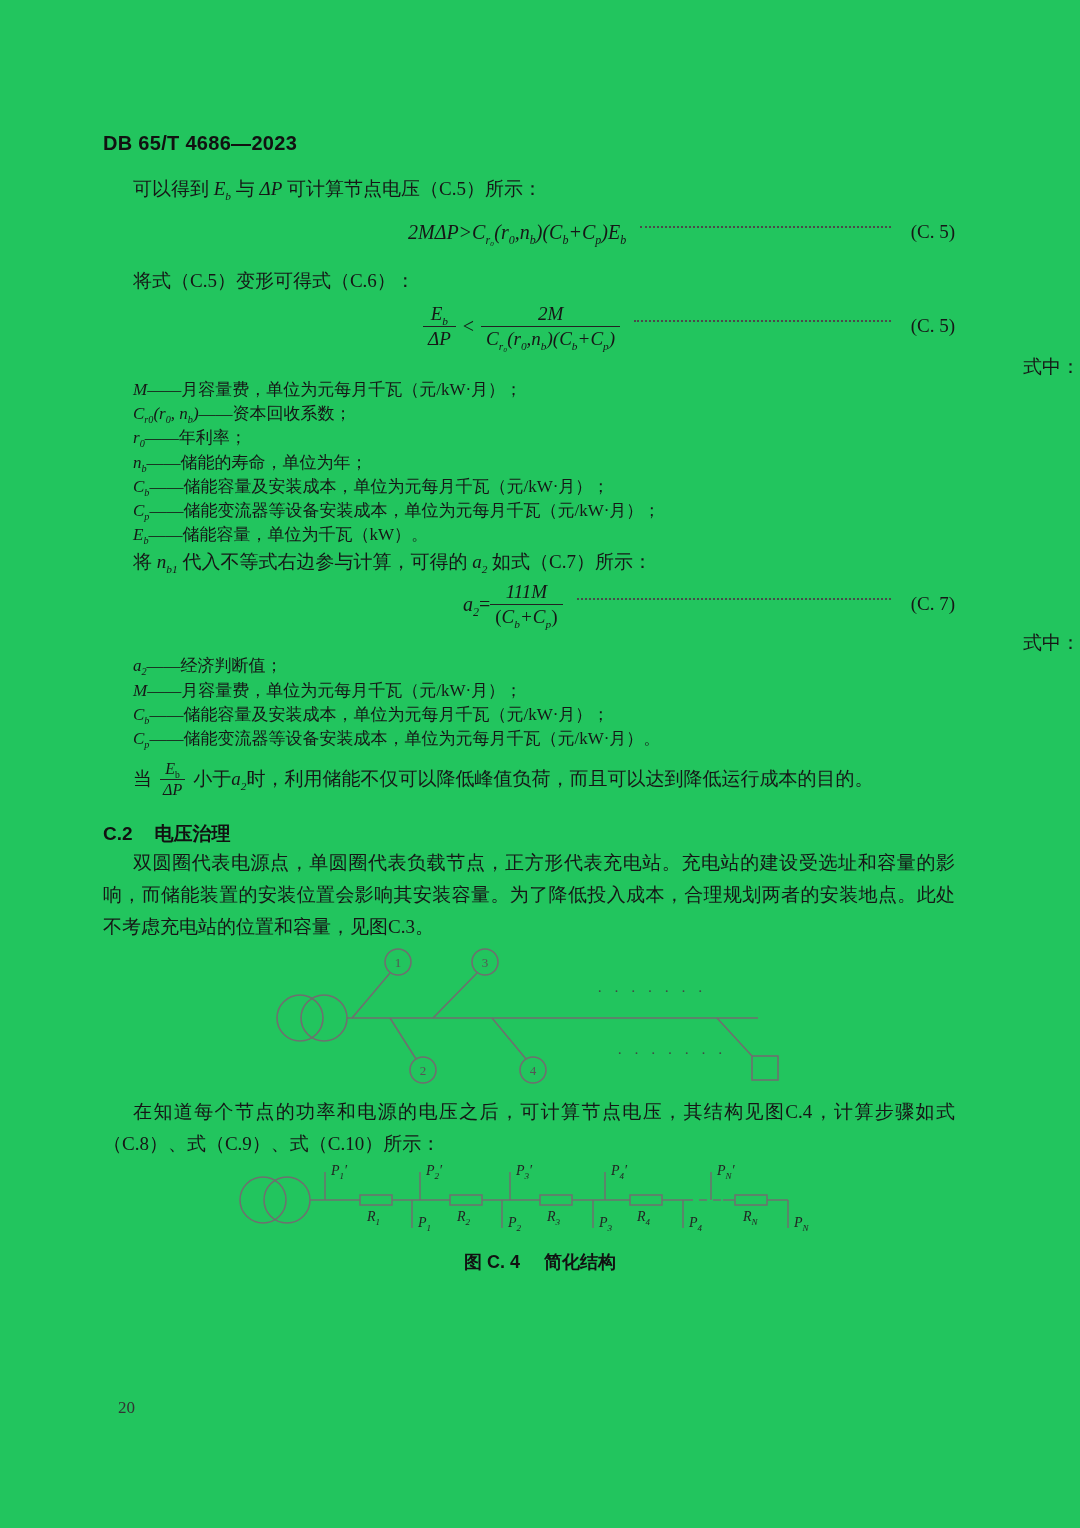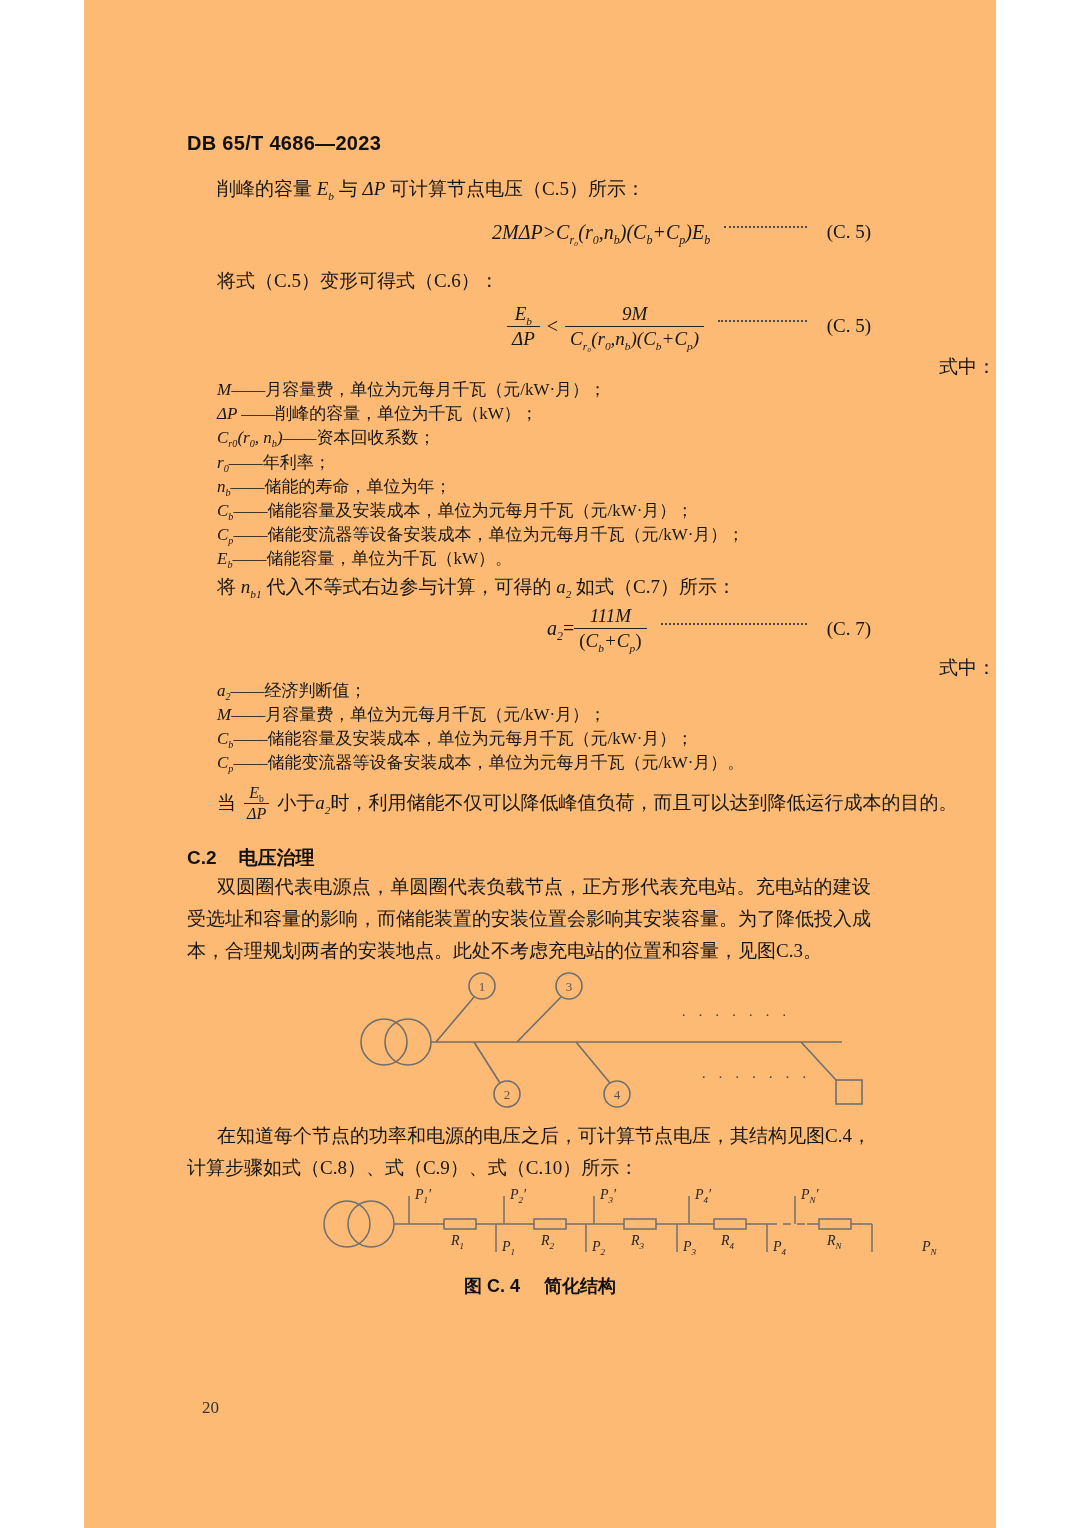--- a/index.html
+++ b/index.html
@@ -1,19 +1,19 @@
 <!DOCTYPE html>
 <html><head>
 <meta charset="utf-8">
 <style>
   * { box-sizing: border-box; }
   html, body { margin:0; padding:0; background:#ffffff; }
   .page {
-    position: relative; width: 912px; height: 1528px; margin: 0 auto;
-    background: #fdba74; color: #161616; overflow: hidden;
+    position: relative; width: 1080px; height: 1528px; margin: 0 auto;
+    background: #22c55e; color: #161616; overflow: hidden;
     font-family: "Liberation Serif", serif;
   }
   .doc-num {
     padding-top: 132px; margin-left: 103px;
     font-family: "Liberation Sans", sans-serif; font-weight: 700;
     font-size: 20px; letter-spacing: 0.3px; color:#111;
   }
   p.body { margin: 0 125px 0 103px; font-size: 19px; line-height: 32px; }
   .ind { text-indent: 30px; }
   .just { text-align: justify; line-height: 31px; }
@@ -62,50 +62,49 @@
 
   .pagenum { position:absolute; left:118px; top:1398px; font-size:17px; color:#333; }
 </style>
 </head>
 <body>
 
 <div class="page">
 
   <div class="doc-num">DB 65/T 4686—2023</div>
 
-  <p class="body ind" style="margin-top:18px;"><span>削峰的容量 </span><span style="font-style: italic;">E</span><sub style="font-style: italic;">b</sub><span> 与 </span><span style="font-style: italic;">ΔP</span><span> 可计算节点电压（C.5）所示：</span></p>
+  <p class="body ind" style="margin-top:18px;"><span>可以得到 </span><span style="font-style: italic;">E</span><sub style="font-style: italic;">b</sub><span> 与 </span><span style="font-style: italic;">ΔP</span><span> 可计算节点电压（C.5）所示：</span></p>
 
   <div class="eq eq-c5">
     <span class="spacer"></span>
     <span class="formula"><span style="font-style: italic;">2MΔP&gt;C</span><sub style="font-style: italic;">r₀</sub><span style="font-style: italic;">(r</span><sub style="font-style: italic;">0</sub><span style="font-style: italic;">,n</span><sub style="font-style: italic;">b</sub><span style="font-style: italic;">)(C</span><sub style="font-style: italic;">b</sub><span style="font-style: italic;">+C</span><sub style="font-style: italic;">p</sub><span style="font-style: italic;">)E</span><sub style="font-style: italic;">b</sub></span>
     <span class="leader"></span>
     <span class="eqlabel">(C. 5)</span>
   </div>
 
   <p class="body ind" style="margin-top:12px;">将式（C.5）变形可得式（C.6）：</p>
 
   <div class="eq eq-c6">
     <span class="spacer"></span>
     <span class="frac">
       <span class="num"><span style="font-style: italic;">E</span><sub style="font-style: italic;">b</sub></span>
       <span class="den"><span style="font-style: italic;">ΔP</span></span>
     </span>
     <span class="rel">&lt;</span>
     <span class="frac">
-      <span class="num"><span style="font-style: italic;">9M</span></span>
+      <span class="num"><span style="font-style: italic;">2M</span></span>
       <span class="den"><span style="font-style: italic;">C</span><sub style="font-style: italic;">r₀</sub><span style="font-style: italic;">(r</span><sub style="font-style: italic;">0</sub><span style="font-style: italic;">,n</span><sub style="font-style: italic;">b</sub><span style="font-style: italic;">)(C</span><sub style="font-style: italic;">b</sub><span style="font-style: italic;">+C</span><sub style="font-style: italic;">p</sub><span style="font-style: italic;">)</span></span>
     </span>
     <span class="leader"></span>
     <span class="eqlabel">(C. 5)</span>
   </div>
 
   <div class="where">式中：</div>
   <div>
     <div class="defline"><span style="font-style: italic;">M</span><span>——月容量费，单位为元每月千瓦（元/kW·月）；</span></div>
-    <div class="defline"><span style="font-style: italic;">ΔP </span><span>——削峰的容量，单位为千瓦（kW）；</span></div>
     <div class="defline"><span style="font-style: italic;">C</span><sub style="font-style: italic;">r0</sub><span style="font-style: italic;">(r</span><sub style="font-style: italic;">0</sub><span style="font-style: italic;">, n</span><sub style="font-style: italic;">b</sub><span style="font-style: italic;">)</span><span>——资本回收系数；</span></div>
     <div class="defline"><span style="font-style: italic;">r</span><sub style="font-style: italic;">0</sub><span>——年利率；</span></div>
     <div class="defline"><span style="font-style: italic;">n</span><sub style="font-style: italic;">b</sub><span>——储能的寿命，单位为年；</span></div>
     <div class="defline"><span style="font-style: italic;">C</span><sub style="font-style: italic;">b</sub><span>——储能容量及安装成本，单位为元每月千瓦（元/kW·月）；</span></div>
     <div class="defline"><span style="font-style: italic;">C</span><sub style="font-style: italic;">p</sub><span>——储能变流器等设备安装成本，单位为元每月千瓦（元/kW·月）；</span></div>
     <div class="defline"><span style="font-style: italic;">E</span><sub style="font-style: italic;">b</sub><span>——储能容量，单位为千瓦（kW）。</span></div>
   </div>
 
   <p class="body" style="margin-left:133px; line-height:30px;"><span>将 </span><span style="font-style: italic;">n</span><sub style="font-style: italic;">b1</sub><span> 代入不等式右边参与计算，可得的 </span><span style="font-style: italic;">a</span><sub style="font-style: italic;">2</sub><span> 如式（C.7）所示：</span></p>
 
@@ -212,21 +211,21 @@
     <span class="fig-label" style="left:614px; top:2px;"><span style="font-style: italic;">P</span><sub style="font-style: italic;">N</sub><span style="font-style: italic;">′</span></span>
     <span class="fig-label" style="left:264px; top:48px;"><span style="font-style: italic;">R</span><sub style="font-style: italic;">1</sub></span>
     <span class="fig-label" style="left:354px; top:48px;"><span style="font-style: italic;">R</span><sub style="font-style: italic;">2</sub></span>
     <span class="fig-label" style="left:444px; top:48px;"><span style="font-style: italic;">R</span><sub style="font-style: italic;">3</sub></span>
     <span class="fig-label" style="left:534px; top:48px;"><span style="font-style: italic;">R</span><sub style="font-style: italic;">4</sub></span>
     <span class="fig-label" style="left:640px; top:48px;"><span style="font-style: italic;">R</span><sub style="font-style: italic;">N</sub></span>
     <span class="fig-label" style="left:315px; top:54px;"><span style="font-style: italic;">P</span><sub style="font-style: italic;">1</sub></span>
     <span class="fig-label" style="left:405px; top:54px;"><span style="font-style: italic;">P</span><sub style="font-style: italic;">2</sub></span>
     <span class="fig-label" style="left:496px; top:54px;"><span style="font-style: italic;">P</span><sub style="font-style: italic;">3</sub></span>
     <span class="fig-label" style="left:586px; top:54px;"><span style="font-style: italic;">P</span><sub style="font-style: italic;">4</sub></span>
-    <span class="fig-label" style="left:691px; top:54px;margin-left:44px;"><span style="font-style: italic;">P</span><sub style="font-style: italic;">N</sub></span>
+    <span class="fig-label" style="left:691px; top:54px;"><span style="font-style: italic;">P</span><sub style="font-style: italic;">N</sub></span>
   </div>
 
   <p class="caption cap4">
     <span class="pre">图 C. 4</span><span>简化结构</span>
   </p>
 
   <div class="pagenum">20</div>
 
 </div>
 

